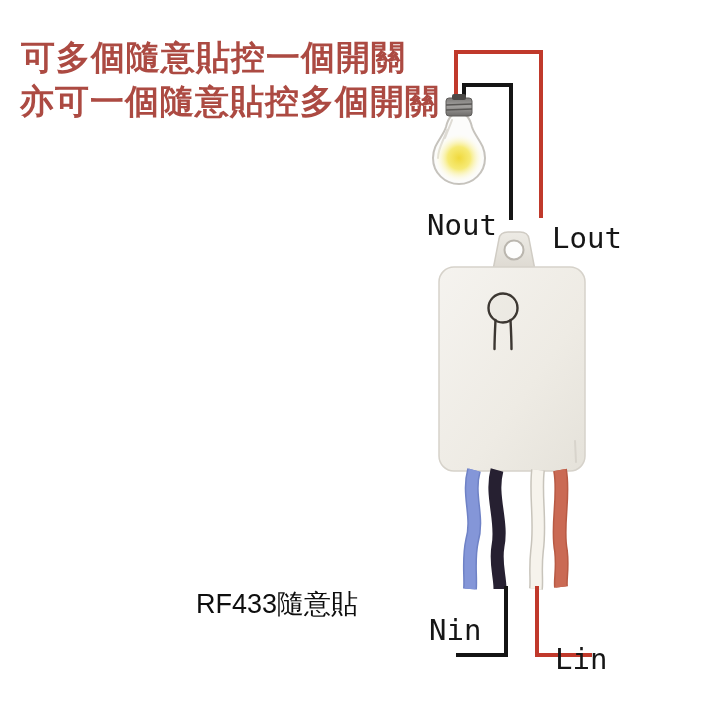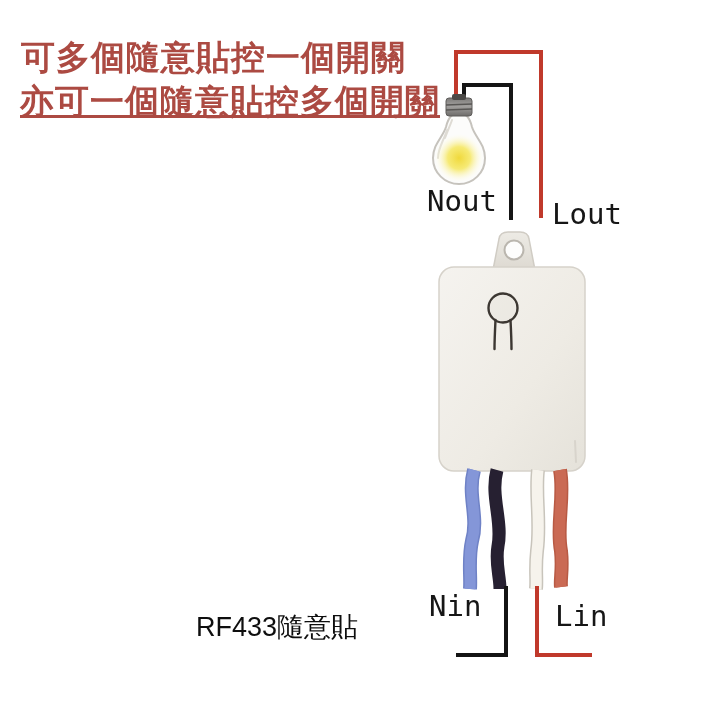--- a/index.html
+++ b/index.html
@@ -16,37 +16,37 @@
     font-size:34px;
     font-weight:700;
     letter-spacing:1px;
   }
   .mono-label{
     font-family:"DejaVu Sans Mono", monospace;
     font-size:29px;
     font-weight:500;
     color:#161616;
     letter-spacing:0px;
+    margin-top:24px;
   }
   .caption{
     color:#0e0e0e;
     font-size:27px;
     font-weight:500;
     letter-spacing:0px;
-    margin-top:23px;
   }
   svg{position:absolute;left:0;top:0;}
 </style>
 </head>
 <body>
 
 <div class="canvas">
 
   <div class="abs title-line" style="left:21px;top:40px;">可多個隨意貼控一個開關</div>
-  <div class="abs title-line" style="left:20px;top:84px;text-decoration:underline;">亦可一個隨意貼控多個開關</div>
+  <div class="abs title-line" style="left:20px;top:84px;">亦可一個隨意貼控多個開關</div>
 
   <svg width="723" height="723" viewBox="0 0 723 723">
     <defs>
       <radialGradient id="glow" cx="50%" cy="50%" r="50%">
         <stop offset="0%" stop-color="#f0d93c" stop-opacity="1"></stop>
         <stop offset="45%" stop-color="#f6e96e" stop-opacity="0.95"></stop>
         <stop offset="100%" stop-color="#ffffff" stop-opacity="0"></stop>
       </radialGradient>
       <linearGradient id="bodyGrad" x1="0" y1="0" x2="1" y2="1">
         <stop offset="0%" stop-color="#f5f3ef"></stop>
@@ -103,17 +103,17 @@
       <path d="M560,470 C565,496 556,526 561,551 C563,569 560,579 561,587" fill="none" stroke="#ca6a54" stroke-width="11"></path>
     </g>
 
     <polyline points="506,586 506,655 456,655" fill="none" stroke="#141414" stroke-width="4"></polyline>
     <polyline points="537,586 537,655 592,655" fill="none" stroke="#c0392b" stroke-width="4"></polyline>
   </svg>
 
   <div class="abs mono-label" style="left:427px;top:187px;">Nout</div>
   <div class="abs mono-label" style="left:552px;top:200px;">Lout</div>
   <div class="abs mono-label" style="left:429px;top:592px;">Nin</div>
-  <div class="abs mono-label" style="left:555px;top:602px;">Lin</div>
+  <div class="abs mono-label" style="left:555px;top:621px;">Lin</div>
 
   <div class="abs caption" style="left:196px;top:591px;">RF433隨意貼</div>
 
 </div>
 
 </body></html>

